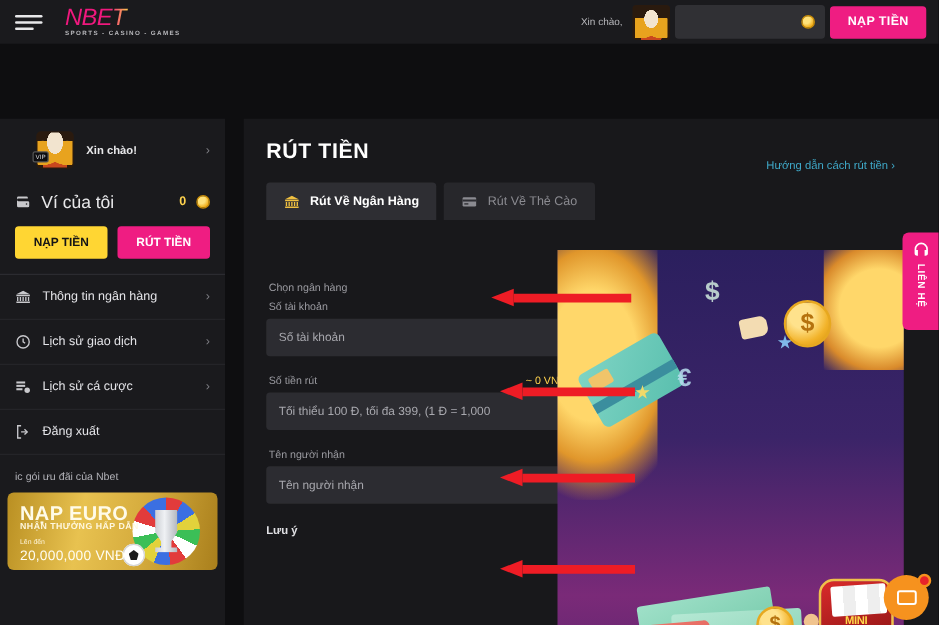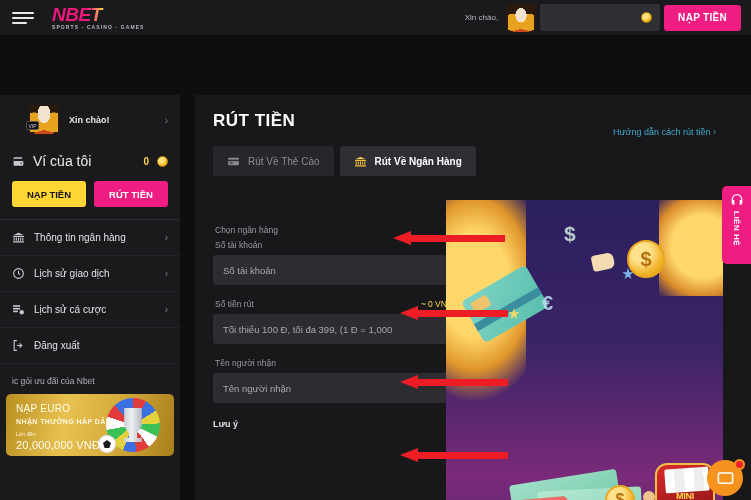--- a/index.html
+++ b/index.html
@@ -19,21 +19,21 @@
   }
   .hamburger { margin-left: 12px; width: 22px; cursor: pointer; }
   .hamburger span {
     display: block; height: 2px; background: #e8e8ea; margin: 3px 0; border-radius: 1px;
   }
   .hamburger span:nth-child(1){ width: 22px; }
   .hamburger span:nth-child(2){ width: 22px; }
   .hamburger span:nth-child(3){ width: 15px; }
   .logo { margin-left: 18px; display: flex; flex-direction: column; line-height: 1; }
   .logo-main {
-    font-size: 19px; font-weight: bold; font-style: italic; letter-spacing: -0.5px;
+    font-size: 19px; font-weight: normal; font-style: italic; letter-spacing: -0.5px;
     background: linear-gradient(90deg,#f0187e 0%,#f0187e 38%,#ffd24d 55%,#ffd24d 100%);
     -webkit-background-clip: text; background-clip: text; color: transparent;
     position: relative;
   }
   .logo-sub {
     font-size: 5px; color: #b9b9bd; letter-spacing: 1.1px; margin-top: 1px; font-weight: bold;
   }
   .hdr-right {
     margin-left: auto; display: flex; align-items: center; gap: 4px; padding-right: 10px;
   }
@@ -120,21 +120,21 @@
   .side-ic { width: 13px; height: 13px; color: #c8c8cc; flex-shrink: 0; }
   .side-promo-txt {
     font-size: 8.5px; color: #b0b0b6; padding: 12px 12px 8px 12px; white-space: nowrap;
     overflow: hidden;
   }
   .promo-banner {
     margin: 0 6px; height: 62px; border-radius: 5px; position: relative; overflow: hidden;
     background: linear-gradient(100deg,#b98f22 0%,#e8c250 35%,#d4aa3c 65%,#a97f1c 100%);
   }
   .promo-t1 {
-    position: absolute; left: 10px; top: 9px; font-size: 10px; font-weight: normal;
+    position: absolute; left: 10px; top: 9px; font-size: 16px; font-weight: bold;
     color: #fffbe8; letter-spacing: 0.3px;
   }
   .promo-t2 {
     position: absolute; left: 10px; top: 24px; font-size: 7px; font-weight: bold;
     color: #fff8e0; letter-spacing: 0.4px;
   }
   .promo-t3 { position: absolute; left: 10px; top: 37px; font-size: 5.5px; color: #fff4d6; }
   .promo-t4 {
     position: absolute; left: 10px; top: 45px; font-size: 11px; font-weight: normal;
     color: #fffdf2; letter-spacing: 0.2px;
@@ -403,33 +403,33 @@
       <div class="promo-t3">Lên đến</div>
       <div class="promo-t4">20,000,000 VNĐ</div>
     </div>
   </div>
 
   <div class="main">
     <div class="page-title">RÚT TIỀN</div>
     <div class="guide-link">Hướng dẫn cách rút tiền ›</div>
 
     <div class="tabs">
+      <div class="tab active">
+        <svg width="13" height="13" viewBox="0 0 24 24" fill="#f0c040">
+          <path d="M2 9h20v2H2V9zm1 3h2v6H3v-6zm4 0h2v6H7v-6zm4 0h2v6h-2v-6zm4 0h2v6h-2v-6zm4 0h2v6h-2v-6zM2 19h20v2H2v-2zM12 3l10 5H2l10-5z"></path>
+        </svg>
+        <span class="tab-label">Rút Về Ngân Hàng</span>
+      </div>
       <div class="tab inactive">
         <svg width="13" height="13" viewBox="0 0 24 24" fill="#8b8b91">
           <rect x="2" y="5" width="20" height="14" rx="2"></rect>
           <rect x="2" y="8.5" width="20" height="3" fill="#2e2e33"></rect>
           <rect x="4.5" y="14" width="6" height="2" fill="#2e2e33"></rect>
         </svg>
         <span class="tab-label">Rút Về Thẻ Cào</span>
-      </div>
-      <div class="tab active">
-        <svg width="13" height="13" viewBox="0 0 24 24" fill="#f0c040">
-          <path d="M2 9h20v2H2V9zm1 3h2v6H3v-6zm4 0h2v6H7v-6zm4 0h2v6h-2v-6zm4 0h2v6h-2v-6zm4 0h2v6h-2v-6zM2 19h20v2H2v-2zM12 3l10 5H2l10-5z"></path>
-        </svg>
-        <span class="tab-label">Rút Về Ngân Hàng</span>
       </div>
     </div>
 
     <div class="form-col">
       <div class="field-label">Chọn ngân hàng</div>
 
       <div class="field-label">Số tài khoản</div>
       <input class="field-input" placeholder="Số tài khoản" style="">
 
       <div class="field-label row">

